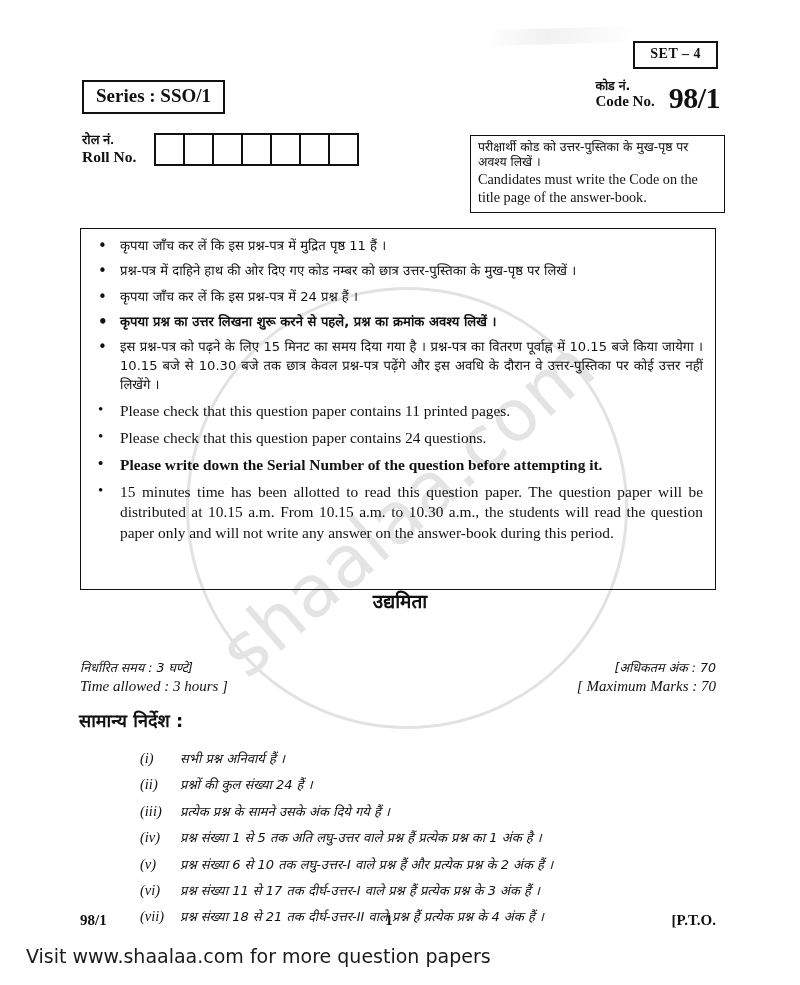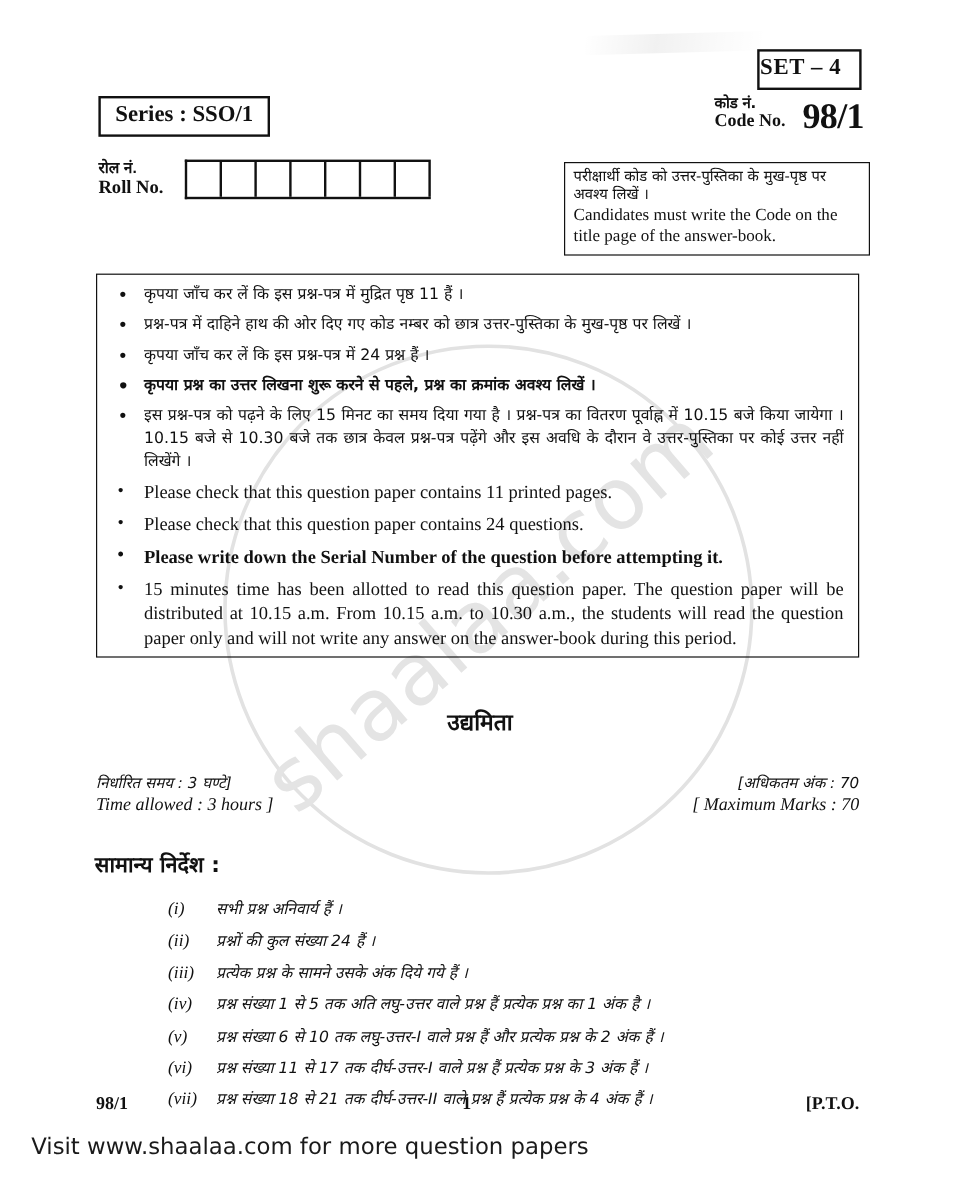--- a/index.html
+++ b/index.html
@@ -62,22 +62,22 @@
   }
 
   .layer { position: relative; z-index: 2; }
 
   
   .set-box {
     position: absolute;
     right: 82px;
     top: 41px;
     border: 2px solid #111;
-    padding: 3px 15px 5px 0;
-    font-size: 19px;
+    padding: 3px 15px 5px 15px;
+    font-size: 14px;
     font-weight: bold;
     letter-spacing: 0.5px;
     background: rgba(255,255,255,0.82);
   }
 
   .series-box {
     position: absolute;
     left: 82px;
     top: 80px;
     border: 2px solid #111;
@@ -175,21 +175,21 @@
     display: block;
     margin-top: 1px;
   }
 
   
   .instr-box {
     position: absolute;
     left: 80px;
     top: 228px;
     width: 636px;
-    height: 320px;
+    height: 362px;
     border: 1.8px solid #111;
     box-sizing: border-box;
     padding: 8px 12px 6px 10px;
     background: rgba(255,255,255,0.0);
   }
   ul.instr-list {
     list-style: none;
     margin: 0;
     padding: 0;
   }
@@ -242,21 +242,21 @@
 
   
   .time-marks {
     position: absolute;
     left: 80px;
     top: 644px;
     width: 636px;
     display: flex;
     justify-content: space-between;
   }
-  .tm-left, .tm-right { line-height: 1.35; }
+  .tm-left, .tm-right { line-height: 1.35; margin-top: 15px; }
   .tm-right { text-align: right; }
   .tm-hi {
     font-family: "DejaVu Sans", sans-serif;
     font-size: 12.6px;
     font-style: italic;
     display: block;
   }
   .tm-en {
     font-size: 15px;
     font-style: italic;

